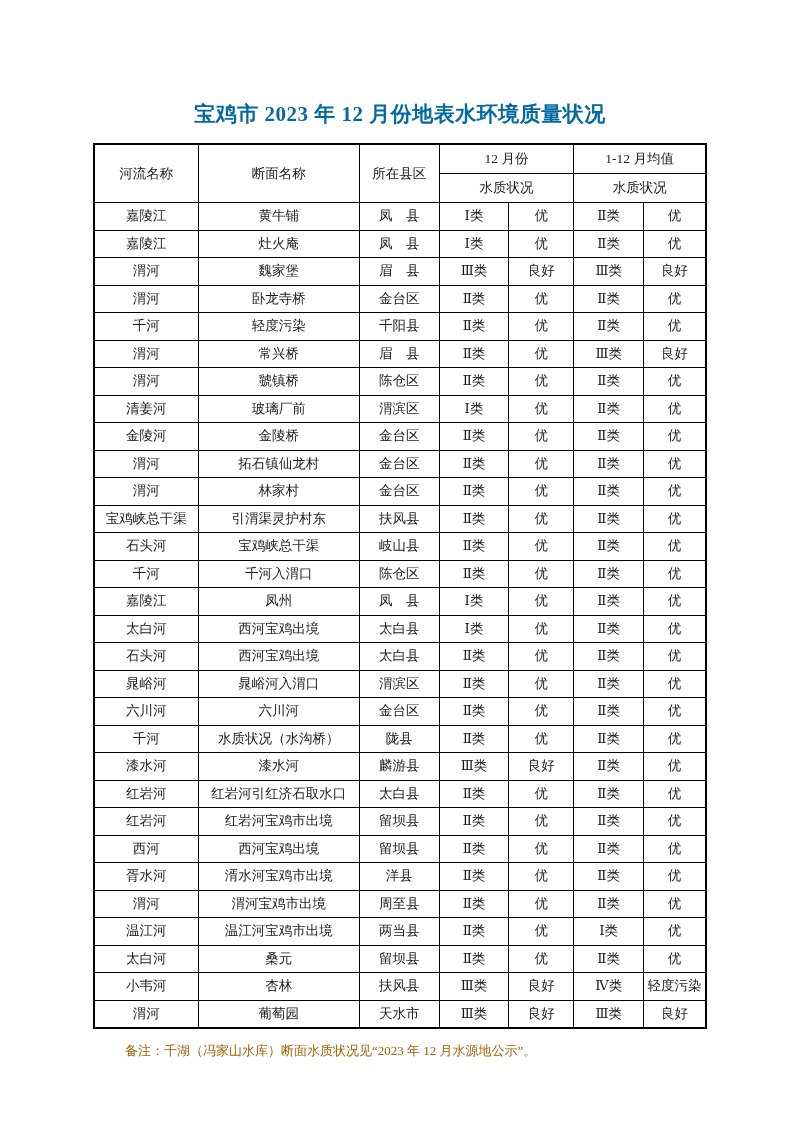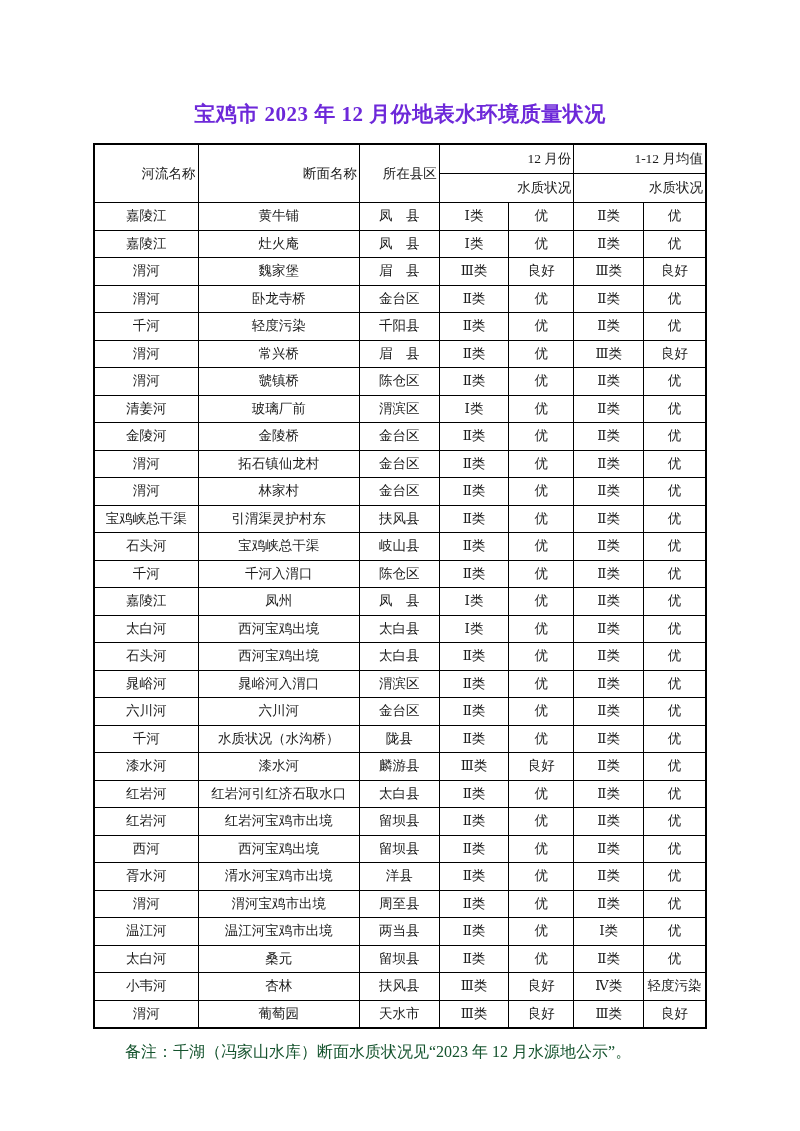--- a/index.html
+++ b/index.html
@@ -15,21 +15,21 @@
     font-family: "Liberation Serif", "DejaVu Serif", serif;
     color: #1a1a1a;
     overflow: hidden;
   }
   .doc-title {
     padding-top: 100px;
     text-align: center;
     font-size: 21px;
     font-weight: bold;
     letter-spacing: 0.5px;
-    color: #6d28d9;
+    color: #0369a1;
     font-family: Liberation Serif, serif;
   }
   .table-wrap {
     width: 614px;
     margin: 15px auto 0 auto;
   }
   table.wq-table {
     width: 614px;
     border-collapse: collapse;
     table-layout: fixed;
@@ -38,29 +38,29 @@
   }
   table.wq-table th, table.wq-table td {
     border: 1px solid #000000;
     text-align: center;
     vertical-align: middle;
     padding: 0 2px;
     font-weight: normal;
     overflow: hidden;
     white-space: nowrap;
   }
-  table.wq-table thead th { height: 28px; text-align: right; }
+  table.wq-table thead th { height: 28px; }
   table.wq-table tbody td { height: 26.5px; }
   .footnote {
     width: 614px;
     margin: 13px auto 0 auto;
     padding-left: 32px;
     box-sizing: border-box;
-    font-size: 16px;
-    color: #14532d;
+    font-size: 13px;
+    color: #a16207;
   }
 </style>
 </head>
 <body>
 
 <div class="page">
 
   <div class="doc-title">宝鸡市 2023 年 12 月份地表水环境质量状况</div>
 
   <div class="table-wrap">

